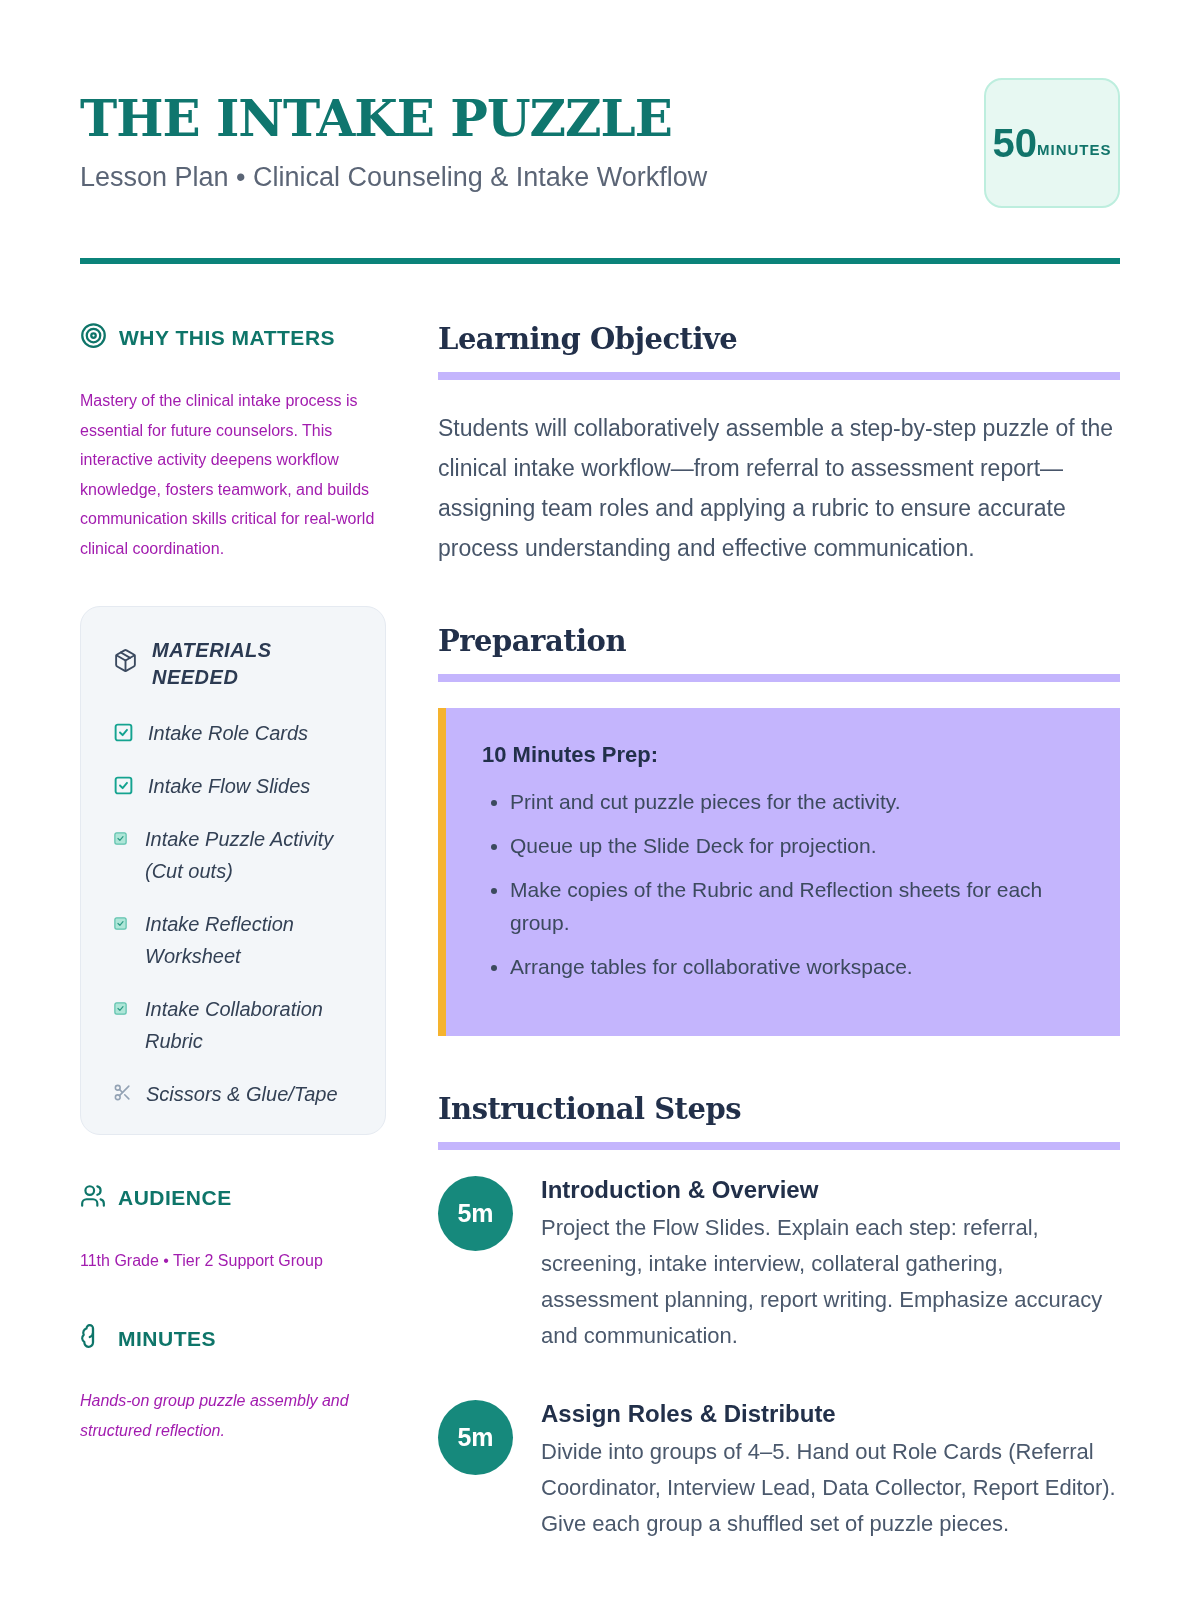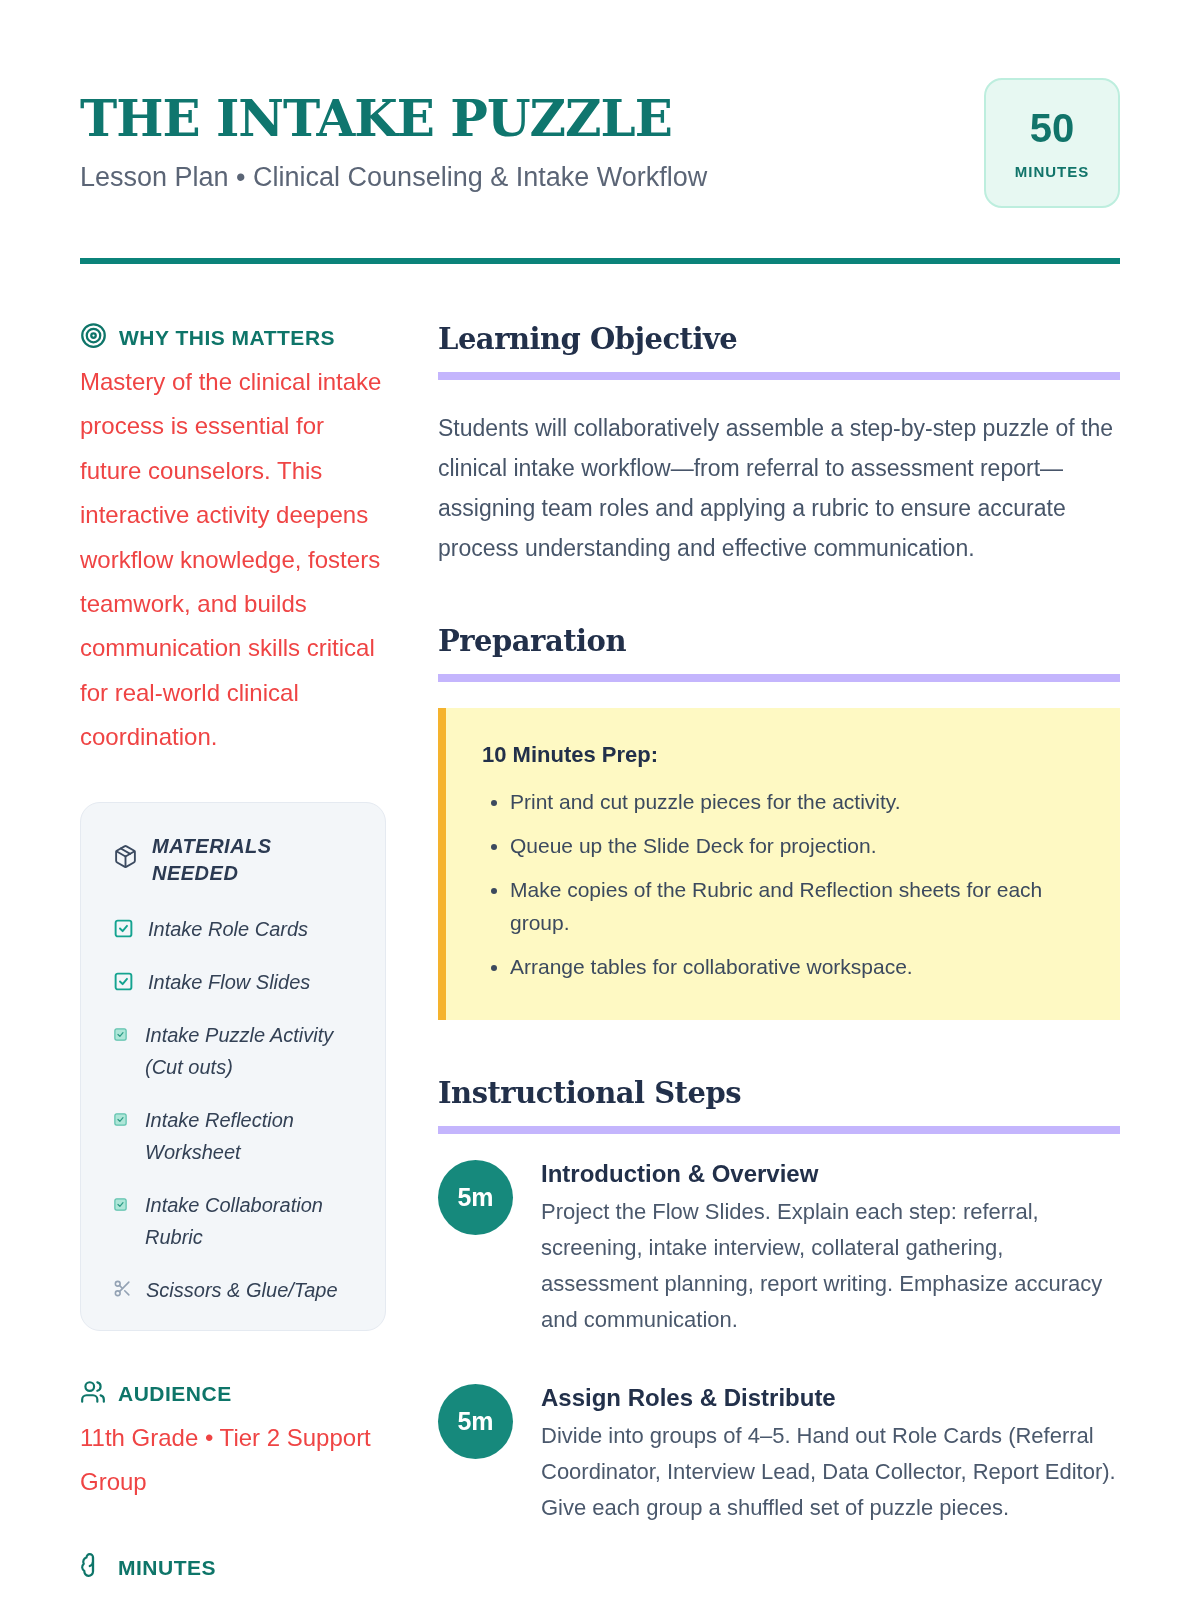--- a/index.html
+++ b/index.html
@@ -28,21 +28,21 @@
     color: #5b6576;
   }
   .duration-badge {
     flex-shrink: 0;
     width: 136px;
     min-height: 130px;
     background: #e7f8f2;
     border: 2px solid #bdeede;
     border-radius: 18px;
     display: flex;
-    flex-direction: column;
+    flex-direction: row;
     align-items: center;
     justify-content: center;
     padding: 18px 10px;
     margin-left: 30px;
   }
   .duration-value { font-size: 40px; font-weight: 800; color: #11746a; }
   .duration-unit { margin-top: 12px; font-size: 15px; font-weight: 700; letter-spacing: 1px; color: #11746a; }
 
   .divider { margin-top: 50px; height: 6px; background: #0b837a; }
 
@@ -51,21 +51,21 @@
   .sidebar { width: 306px; flex-shrink: 0; }
   .main { flex: 1; min-width: 0; }
 
   
   .side-heading {
     display: flex; align-items: center; gap: 12px;
     font-size: 21px; font-weight: 800; letter-spacing: 0.5px;
     color: #0e7569;
   }
   .side-heading svg { flex-shrink: 0; }
-  .side-body { margin-top: 6px; font-size: 24px; line-height: 1.85; color: #ef4444; }
+  .side-body { margin-top: 32px; font-size: 16px; line-height: 1.85; color: #a21caf; }
 
   .materials-card {
     margin-top: 42px;
     background: #f3f6f9;
     border: 1px solid #e5eaf1;
     border-radius: 20px;
     padding: 30px 24px 24px 24px;
     font-style: italic;
   }
   .materials-heading {
@@ -101,31 +101,31 @@
     margin-top: 28px;
     font-size: 23px;
     line-height: 1.74;
     color: #475569;
   }
   .section { margin-top: 0; }
   .section + .section { margin-top: 56px; }
 
   .callout {
     margin-top: 26px;
-    background: #fef9c3;
+    background: #c4b5fd;
     border-left: 8px solid #f5b32e;
     padding: 34px 36px 36px 36px;
   }
   .callout-title { font-size: 22px; font-weight: 700; color: #22304a; }
   .callout-list { margin-top: 18px; padding-left: 28px; }
   .callout-list li {
     font-size: 21px; line-height: 1.57; color: #3c4a5e;
     margin-bottom: 11px;
   }
-  .callout-list li:last-child { margin-bottom: 0; }
+  .callout-list li:last-child { margin-bottom: 16px; }
 
   .steps { margin-top: 26px; }
   .step-row { display: flex; align-items: flex-start; gap: 28px; margin-bottom: 46px; }
   .step-row:last-child { margin-bottom: 0; }
   .step-duration {
     flex-shrink: 0;
     width: 75px; height: 75px;
     border-radius: 50%;
     background: #16897c;
     color: #ffffff;

